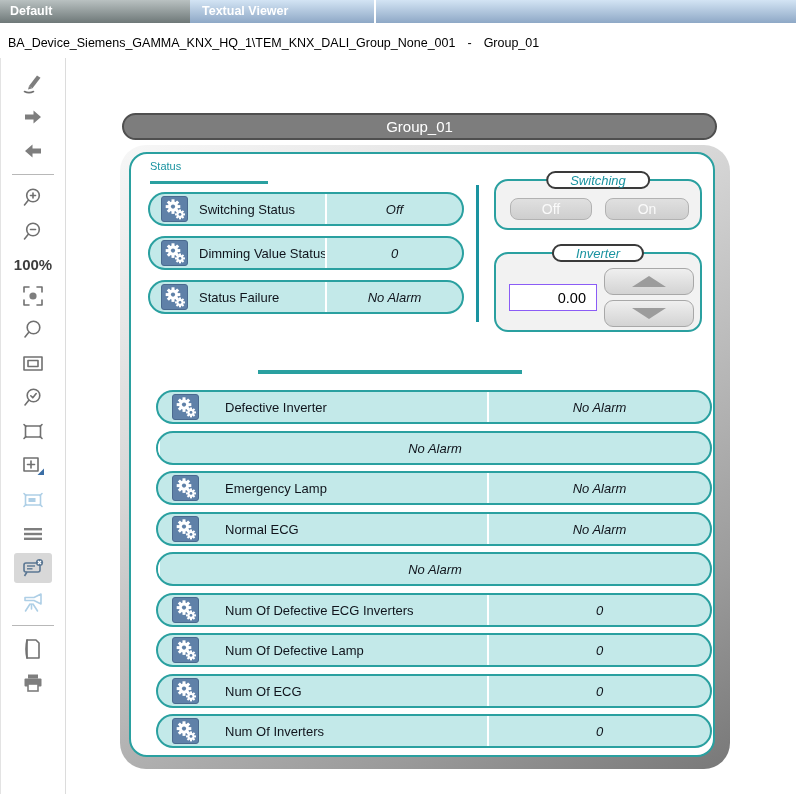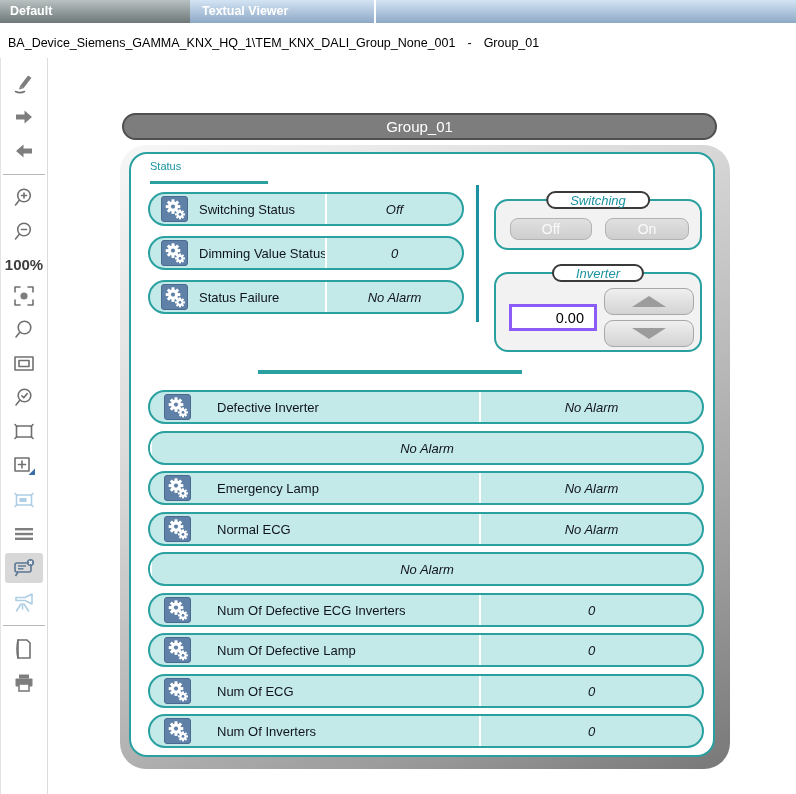--- a/index.html
+++ b/index.html
@@ -24,21 +24,21 @@
     color:#fff;font-weight:bold;font-size:12.5px;line-height:23px;cursor:pointer;}
   .tab-default{left:0;width:190px;padding-left:10px;
     background:linear-gradient(#b9c1c1,#6e7878);}
   .tab-textual{left:190px;width:186px;padding-left:12px;border-right:2px solid #fff;}
 
   
   .breadcrumb{position:absolute;left:8px;top:36px;font-size:12.5px;color:#000;white-space:nowrap;}
   .breadcrumb .sep{margin:0 12px;}
 
   
-  .toolbar{position:absolute;left:0;top:58px;bottom:0;width:48px;
+  .toolbar{position:absolute;left:0;top:58px;bottom:0;width:66px;
     border-left:1px solid #e3e3e3;border-right:1px solid #dcdcdc;
     display:flex;flex-direction:column;align-items:center;padding-top:8px;box-sizing:border-box;}
   .tool{width:38px;height:30px;margin:2px 0;display:flex;align-items:center;justify-content:center;
     border-radius:3px;cursor:pointer;}
   .tool.selected{background:#d8d8d8;}
   .tool-divider{width:42px;height:1px;background:#b8b8b8;margin:6px 0;}
   .zoom-label{font-size:15px;font-weight:600;color:#3d3d3d;height:26px;display:flex;align-items:center;}
   .tool svg{display:block;}
   .ic{stroke:#707070;fill:none;stroke-width:1.6;stroke-linecap:round;stroke-linejoin:round;}
   .icf{fill:#7e7e7e;stroke:none;}
@@ -61,46 +61,46 @@
   .report-title{left:0;top:192px;width:518px;text-align:center;}
   .report-underline{position:absolute;left:127px;top:216px;width:264px;height:4px;background:var(--teal-border);}
 
   .vdivider{position:absolute;left:345px;top:31px;width:3px;height:137px;background:var(--teal-text);}
 
   
   .row{position:absolute;height:34px;background:var(--row-bg);
     border:2px solid var(--teal-border);border-radius:17px;box-sizing:border-box;
     display:flex;align-items:stretch;overflow:hidden;}
   .status-row{left:17px;width:316px;}
-  .report-row{left:17px;width:556px;text-align:right;}
+  .report-row{left:25px;width:556px;text-align:right;}
   .row .left{display:flex;align-items:center;}
   .status-row .left{width:175px;padding-left:11px;gap:11px;box-sizing:border-box;}
   .report-row .left{width:329px;padding-left:14px;gap:26px;box-sizing:border-box;}
   .row .vline{width:2px;background:#fff;}
   .row .value{flex:1;display:flex;align-items:center;justify-content:center;
     font-style:italic;font-size:13px;color:var(--ink);}
   .row .label{font-size:13px;color:var(--ink);white-space:nowrap;}
   .gear{flex:none;width:27px;height:26px;background:var(--gear-bg);
     border:1px solid #4a6a8f;border-radius:3px;padding:0;display:flex;align-items:center;justify-content:center;cursor:pointer;}
 
   
   .group-box{position:absolute;left:363px;width:208px;background:#f2f2f2;
-    border:2px solid var(--teal-border);border-radius:14px;box-sizing:border-box;margin-top:20px;}
+    border:2px solid var(--teal-border);border-radius:14px;box-sizing:border-box;}
   .switching-box{top:25px;height:51px;}
   .dimming-box{top:98px;height:80px;}
   .group-pill{position:absolute;top:-10px;left:50%;transform:translateX(-50%);
     background:#fff;border:2px solid #3a3a3a;border-radius:10px;height:18px;line-height:15px;
     padding:0 22px;font-size:13px;font-style:italic;color:var(--teal-text);white-space:nowrap;z-index:2;box-sizing:border-box;}
   .sw-btn{position:absolute;top:17px;height:22px;border:1px solid #b2b2b2;border-radius:8px;
     background:linear-gradient(#e0e0e0,#cecece);color:#fafafa;font-size:14px;line-height:20px;
     text-align:center;padding:0;cursor:pointer;box-sizing:border-box;font-family:inherit;}
   .sw-off{left:14px;width:82px;}
   .sw-on{left:109px;width:84px;}
   .dim-input{position:absolute;left:13px;top:30px;width:88px;height:27px;box-sizing:border-box;
-    border:3px solid #8b5cf6;background:#fff;font-size:14.5px;color:#000;text-align:right;
+    border:1px solid #8b5cf6;background:#fff;font-size:14.5px;color:#000;text-align:right;
     padding-right:10px;font-family:inherit;}
   .spin{position:absolute;left:108px;width:90px;height:27px;box-sizing:border-box;
     background:linear-gradient(#efefef,#d3d3d3);border:1px solid #a8a8a8;border-radius:9px;
     display:flex;align-items:center;justify-content:center;cursor:pointer;padding:0;}
   .spin-up{top:14px;}
   .spin-down{top:46px;}
   .tri-up{width:0;height:0;border-left:17px solid transparent;border-right:17px solid transparent;
     border-bottom:11px solid #9c9c9c;}
   .tri-down{width:0;height:0;border-left:17px solid transparent;border-right:17px solid transparent;
     border-top:11px solid #9c9c9c;}

